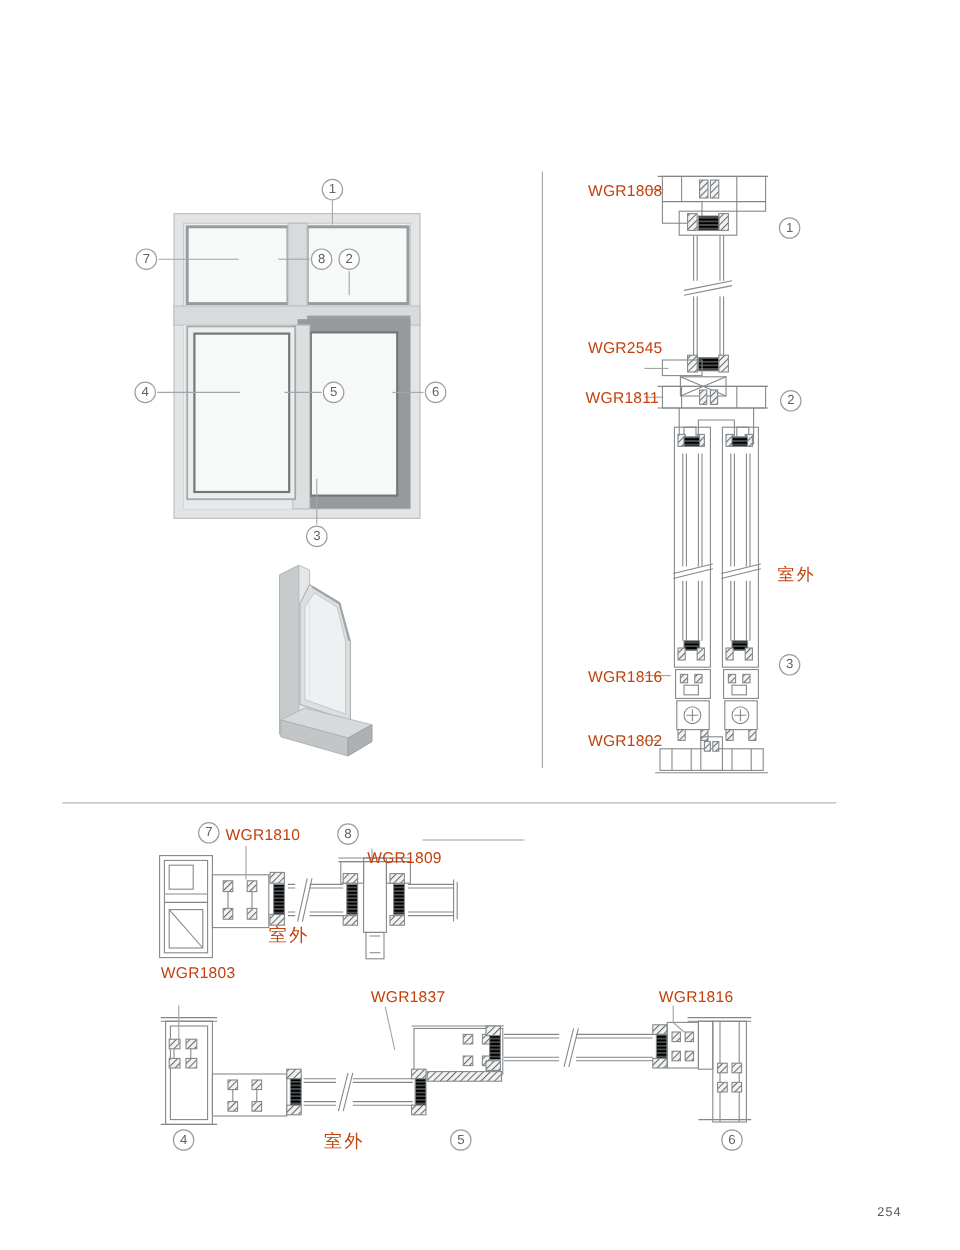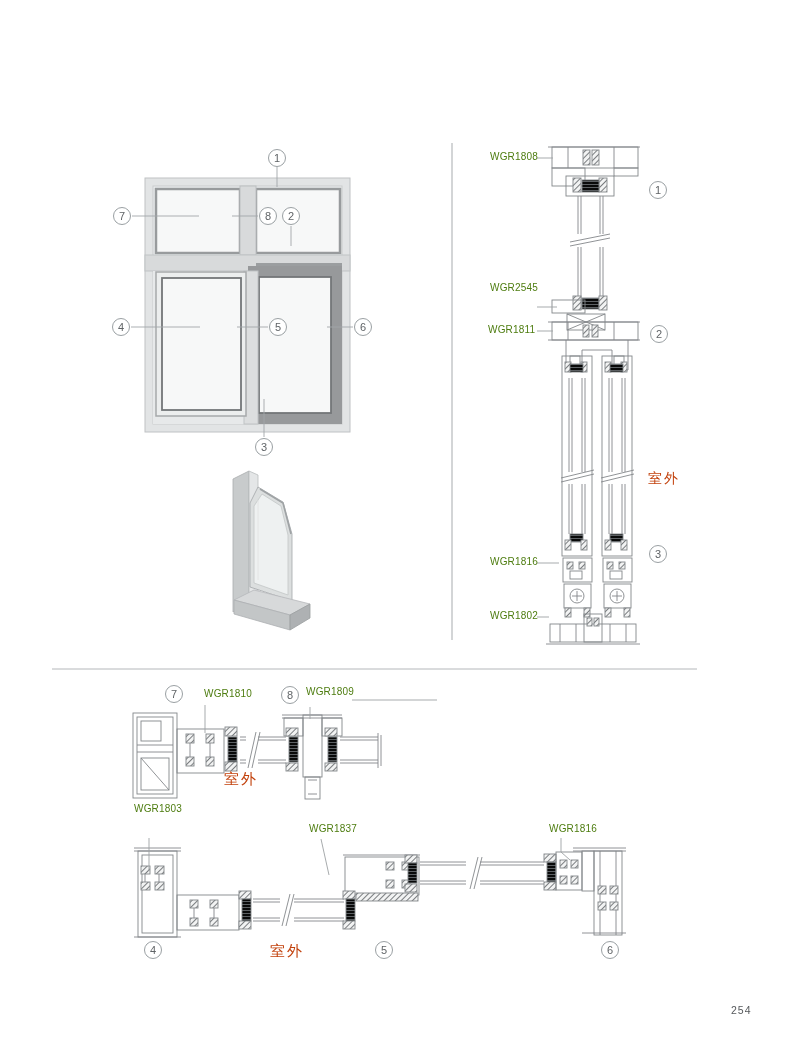--- a/index.html
+++ b/index.html
@@ -1,21 +1,21 @@
 <!DOCTYPE html>
 <html><head>
 <meta charset="utf-8">
 <style>
   *{margin:0;padding:0;box-sizing:border-box}
   html,body{width:800px;height:1042px}
   body{background:#ffffff;font-family:"Liberation Sans","DejaVu Sans",sans-serif;position:relative;overflow:hidden}
   .drawing-svg{position:absolute;left:0;top:0;width:800px;height:1042px}
   .callout{position:absolute;width:18px;height:18px;border:1px solid #9aa0a3;border-radius:50%;
            background:#ffffff;color:#5f6366;font-size:11px;line-height:16px;text-align:center}
-  .part-label{position:absolute;font-size:10px;color:#4d7c0f;letter-spacing:.2px;white-space:nowrap}
+  .part-label{position:absolute;font-size:13px;color:#c2410c;letter-spacing:.2px;white-space:nowrap}
   .outdoor{position:absolute;font-size:15px;color:#c2410c;letter-spacing:2px;white-space:nowrap}
   .pagenum{position:absolute;left:731px;top:1004px;font-size:10.5px;color:#55585b;letter-spacing:1px}
 </style>
 </head>
 <body>
 
 <svg class="drawing-svg" viewBox="0 0 800 1042">
   <defs>
     <pattern id="hatch" width="4" height="4" patternUnits="userSpaceOnUse" patternTransform="rotate(45)">
       <rect width="4" height="4" fill="#f2f3f3"></rect>
@@ -301,23 +301,23 @@
 <div class="part-label" style="left:490px;top:282px">WGR2545</div>
 <div class="part-label" style="left:488px;top:324px">WGR1811</div>
 <div class="part-label" style="left:490px;top:556px">WGR1816</div>
 <div class="part-label" style="left:490px;top:610px">WGR1802</div>
 <div class="callout" style="left:649px;top:181px">1</div>
 <div class="callout" style="left:650px;top:325px">2</div>
 <div class="callout" style="left:649px;top:545px">3</div>
 <div class="outdoor" style="left:648px;top:470px;font-size:14px">室外</div>
 
 <div class="callout" style="left:165px;top:685px">7</div>
-<div class="part-label" style="left:204px;top:688px">WGR1810</div>
+<div class="part-label" style="left:188px;top:688px">WGR1810</div>
 <div class="callout" style="left:281px;top:686px">8</div>
-<div class="part-label" style="left:306px;top:686px">WGR1809</div>
+<div class="part-label" style="left:306px;top:707px">WGR1809</div>
 <div class="outdoor" style="left:224px;top:770px">室外</div>
 
 <div class="part-label" style="left:134px;top:803px">WGR1803</div>
 <div class="part-label" style="left:309px;top:823px">WGR1837</div>
 <div class="part-label" style="left:549px;top:823px">WGR1816</div>
 <div class="callout" style="left:144px;top:941px">4</div>
 <div class="callout" style="left:375px;top:941px">5</div>
 <div class="callout" style="left:601px;top:941px">6</div>
 <div class="outdoor" style="left:270px;top:942px">室外</div>
 

